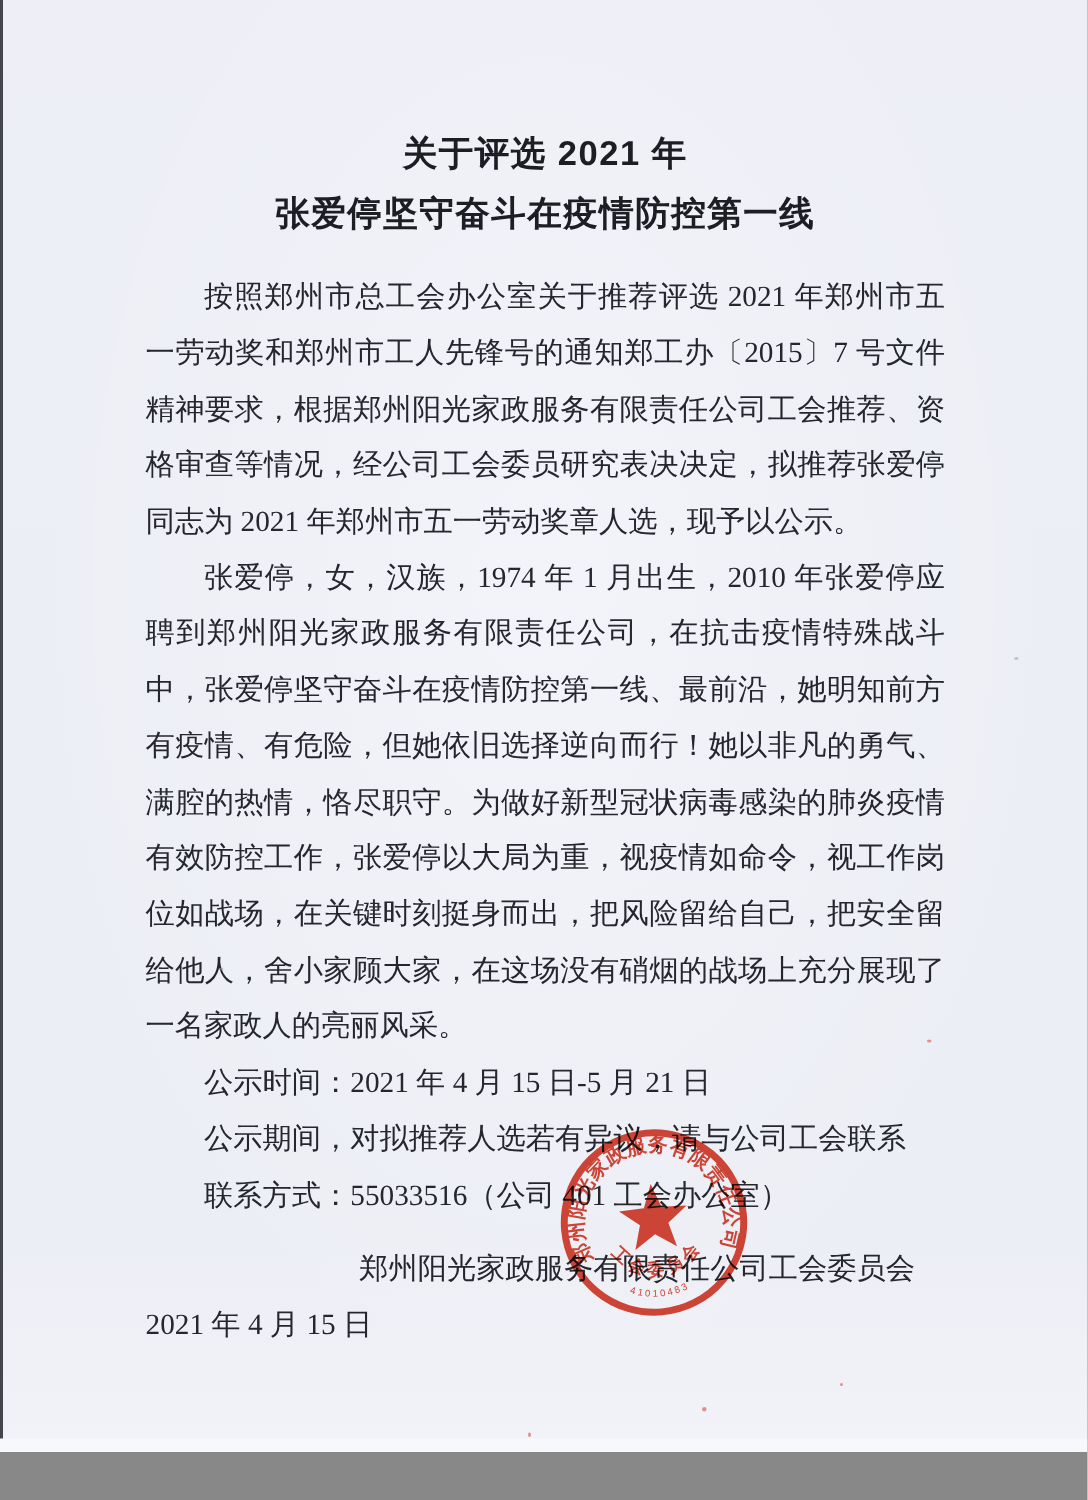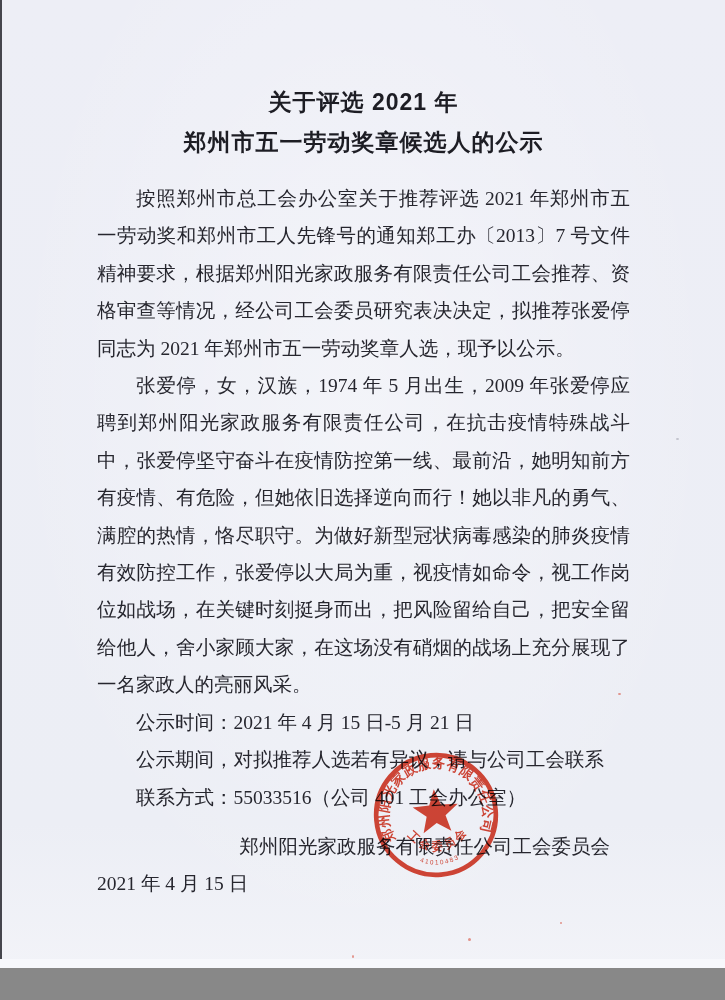--- a/index.html
+++ b/index.html
@@ -50,25 +50,25 @@
 </style>
 </head>
 <body>
 
 <div class="page">
   <div class="scan-edge-left"></div>
   <div class="scan-edge-bottom"></div>
 
   <div class="doc">
     <h1 class="title">关于评选 2021 年</h1>
-    <h1 class="title">郑州市五一劳动奖章候选人的公示</h1>
+    <h1 class="title">张爱停坚守奋斗在疫情防控第一线</h1>
 
     <div class="body-text">
-      <p>按照郑州市总工会办公室关于推荐评选 2021 年郑州市五一劳动奖和郑州市工人先锋号的通知郑工办〔2013〕7 号文件精神要求，根据郑州阳光家政服务有限责任公司工会推荐、资格审查等情况，经公司工会委员研究表决决定，拟推荐张爱停同志为 2021 年郑州市五一劳动奖章人选，现予以公示。</p>
-      <p>张爱停，女，汉族，1974 年 5 月出生，2009 年张爱停应聘到郑州阳光家政服务有限责任公司，在抗击疫情特殊战斗中，张爱停坚守奋斗在疫情防控第一线、最前沿，她明知前方有疫情、有危险，但她依旧选择逆向而行！她以非凡的勇气、满腔的热情，恪尽职守。为做好新型冠状病毒感染的肺炎疫情有效防控工作，张爱停以大局为重，视疫情如命令，视工作岗位如战场，在关键时刻挺身而出，把风险留给自己，把安全留给他人，舍小家顾大家，在这场没有硝烟的战场上充分展现了一名家政人的亮丽风采。</p>
+      <p>按照郑州市总工会办公室关于推荐评选 2021 年郑州市五一劳动奖和郑州市工人先锋号的通知郑工办〔2015〕7 号文件精神要求，根据郑州阳光家政服务有限责任公司工会推荐、资格审查等情况，经公司工会委员研究表决决定，拟推荐张爱停同志为 2021 年郑州市五一劳动奖章人选，现予以公示。</p>
+      <p>张爱停，女，汉族，1974 年 1 月出生，2010 年张爱停应聘到郑州阳光家政服务有限责任公司，在抗击疫情特殊战斗中，张爱停坚守奋斗在疫情防控第一线、最前沿，她明知前方有疫情、有危险，但她依旧选择逆向而行！她以非凡的勇气、满腔的热情，恪尽职守。为做好新型冠状病毒感染的肺炎疫情有效防控工作，张爱停以大局为重，视疫情如命令，视工作岗位如战场，在关键时刻挺身而出，把风险留给自己，把安全留给他人，舍小家顾大家，在这场没有硝烟的战场上充分展现了一名家政人的亮丽风采。</p>
       <p>公示时间：2021 年 4 月 15 日-5 月 21 日</p>
       <p>公示期间，对拟推荐人选若有异议，请与公司工会联系</p>
       <p>联系方式：55033516（公司 401 工会办公室）</p>
     </div>
 
     <div class="sig-block">
       <div class="sig-org">郑州阳光家政服务有限责任公司工会委员会</div>
       <div class="sig-date">2021 年 4 月 15 日</div>
     </div>
   </div>

